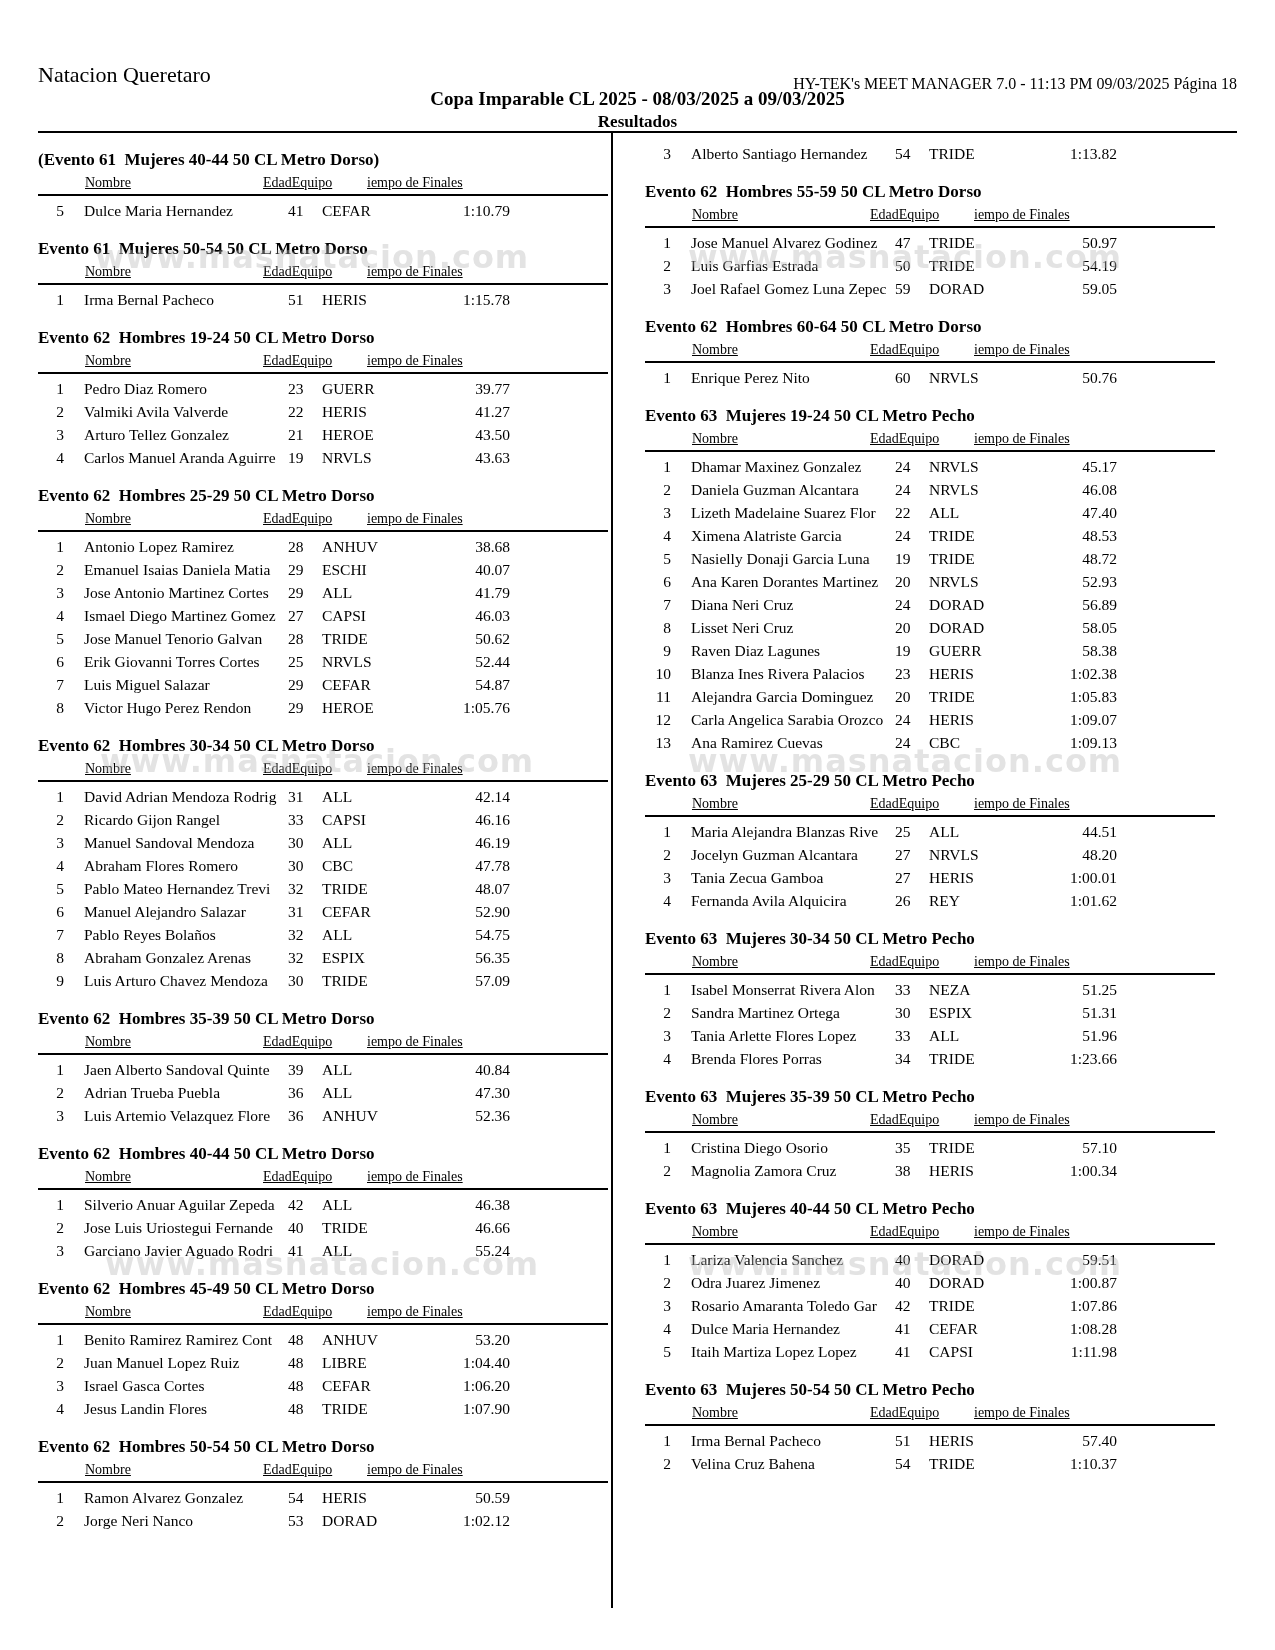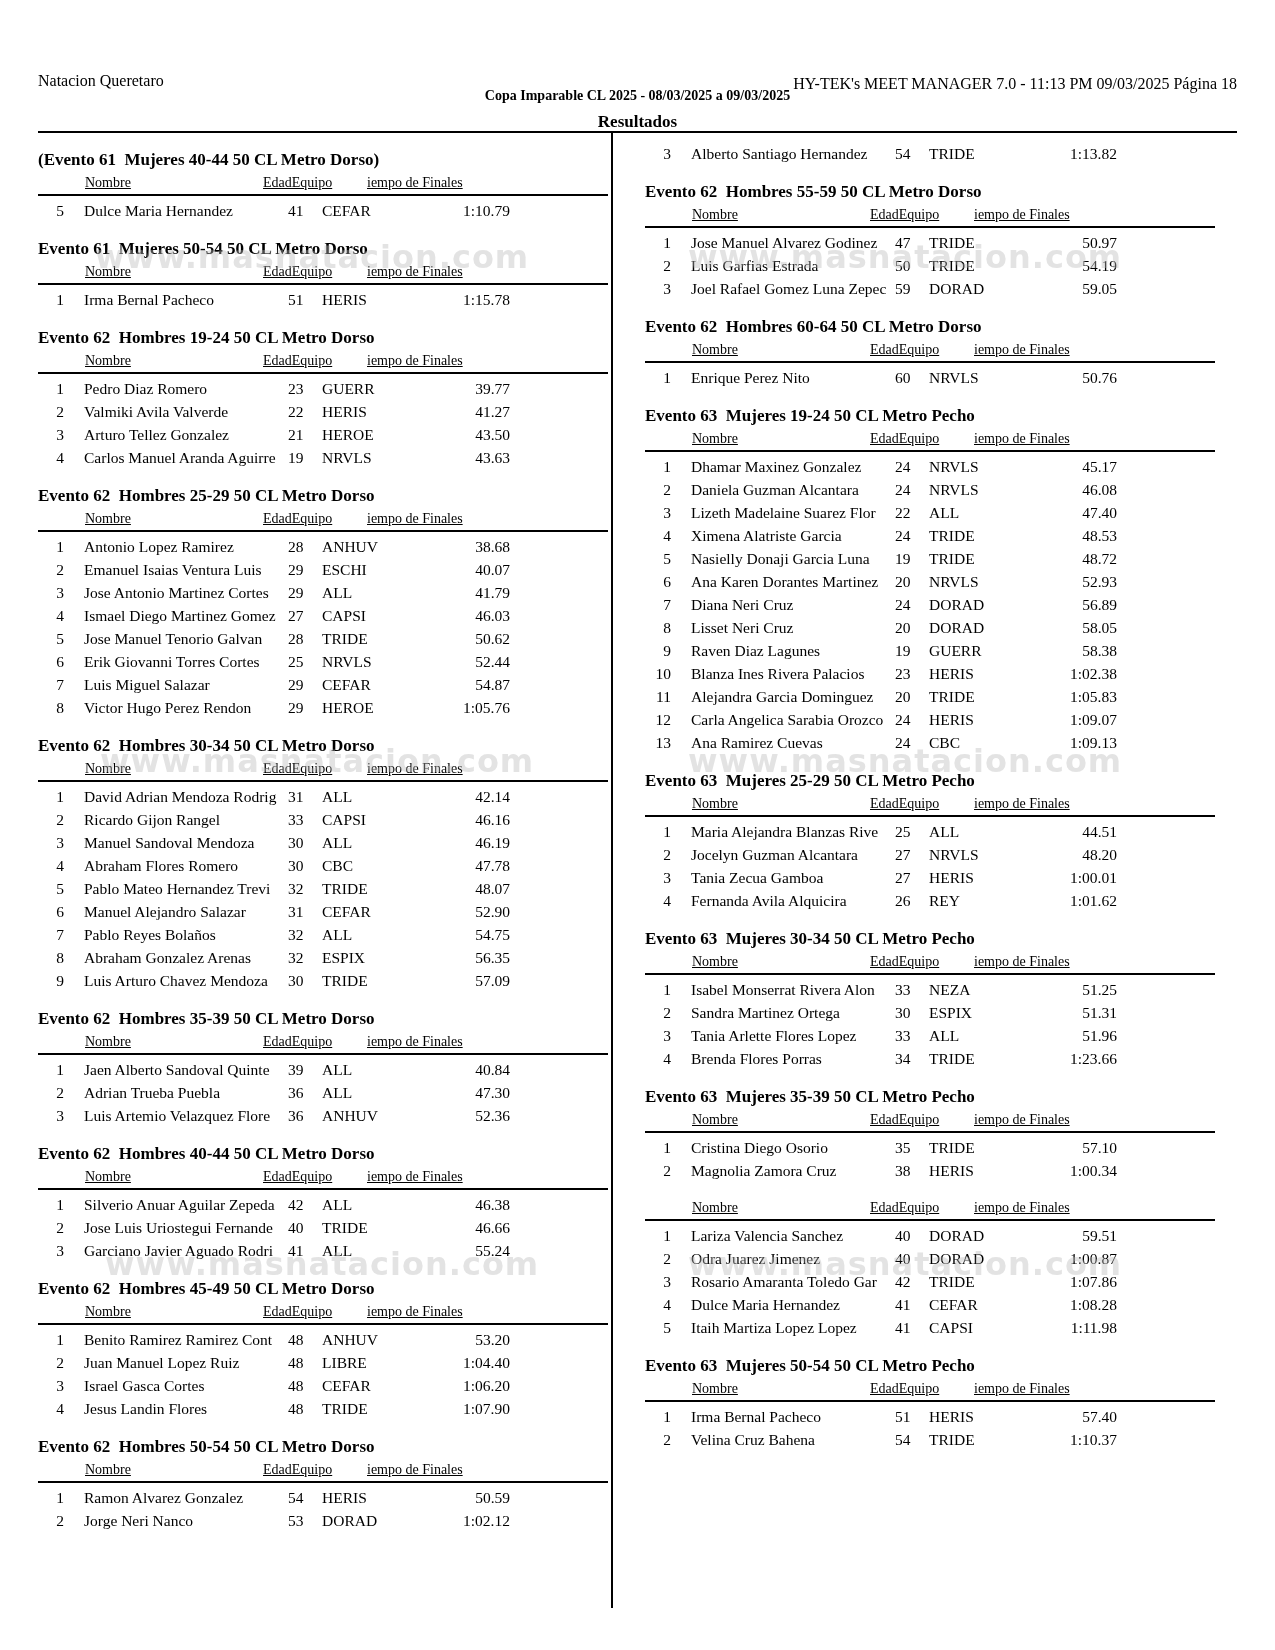--- a/index.html
+++ b/index.html
@@ -4,23 +4,23 @@
 <style>
   html,body{margin:0;padding:0;background:#fff;}
   .page{
     position:relative;
     width:1275px;height:1650px;
     background:#ffffff;
     color:#000;
     font-family:"Liberation Serif", serif;
     overflow:hidden;
   }
-  .hdr-left{position:absolute;left:38px;top:72px;font-size:16px;text-align:right;}
+  .hdr-left{position:absolute;left:38px;top:62px;font-size:22px;text-align:right;}
   .hdr-right{position:absolute;right:38px;top:75px;font-size:16px;font-family:Liberation Serif, serif;}
-  .hdr-title{position:absolute;left:0;top:88px;width:100%;text-align:center;font-size:14px;font-weight:bold;}
+  .hdr-title{position:absolute;left:0;top:88px;width:100%;text-align:center;font-size:19px;font-weight:bold;}
   .hdr-sub{position:absolute;left:0;top:112px;width:100%;text-align:center;font-size:17px;font-weight:bold;}
   .top-rule{position:absolute;left:38px;top:131px;width:1199px;height:0;border-top:2.5px solid #000;}
   .divider{position:absolute;left:611px;top:133px;width:0;height:1475px;border-left:2px solid #000;}
 
   .col{position:absolute;top:138px;}
   .col-left{left:38px;width:570px;}
   .col-right{left:645px;width:570px;}
 
   .section{margin-top:15px;}
   .section.first{margin-top:10px;}
@@ -142,21 +142,21 @@
         <div class="row">
           <span class="c-place">1</span>
           <span class="c-name">Antonio Lopez Ramirez</span>
           <span class="c-age">28</span>
           <span class="c-team">ANHUV</span>
           <span class="c-time">38.68</span>
           <span></span>
         </div>
         <div class="row">
           <span class="c-place">2</span>
-          <span class="c-name">Emanuel Isaias Ventura Luis</span>
+          <span class="c-name">Emanuel Isaias Daniela Matia</span>
           <span class="c-age">29</span>
           <span class="c-team">ESCHI</span>
           <span class="c-time">40.07</span>
           <span></span>
         </div>
         <div class="row">
           <span class="c-place">3</span>
           <span class="c-name">Jose Antonio Martinez Cortes</span>
           <span class="c-age">29</span>
           <span class="c-team">ALL</span>
@@ -682,20 +682,21 @@
         <div class="row">
           <span class="c-place">2</span>
           <span class="c-name">Magnolia Zamora Cruz</span>
           <span class="c-age">38</span>
           <span class="c-team">HERIS</span>
           <span class="c-time">1:00.34</span>
           <span></span>
         </div>
       </div>
       <div class="section">
+        <div class="evt-title">Evento 63  Mujeres 40-44 50 CL Metro Pecho</div>
         <div class="hdr-row">
           <span class="h-name">Nombre</span>
           <span class="h-ageteam">EdadEquipo</span>
           <span class="h-time">iempo de Finales</span>
         </div>
         <div class="row">
           <span class="c-place">1</span>
           <span class="c-name">Lariza Valencia Sanchez</span>
           <span class="c-age">40</span>
           <span class="c-team">DORAD</span>

